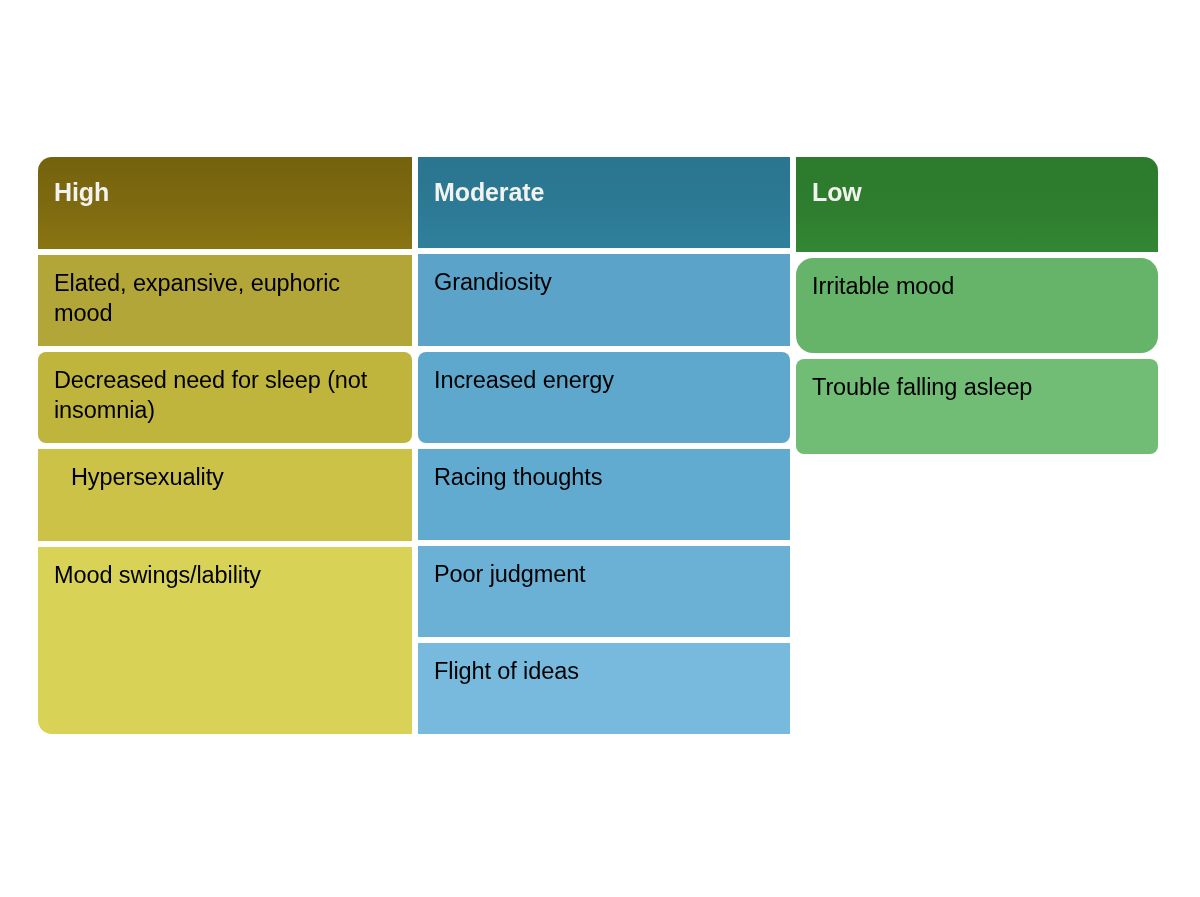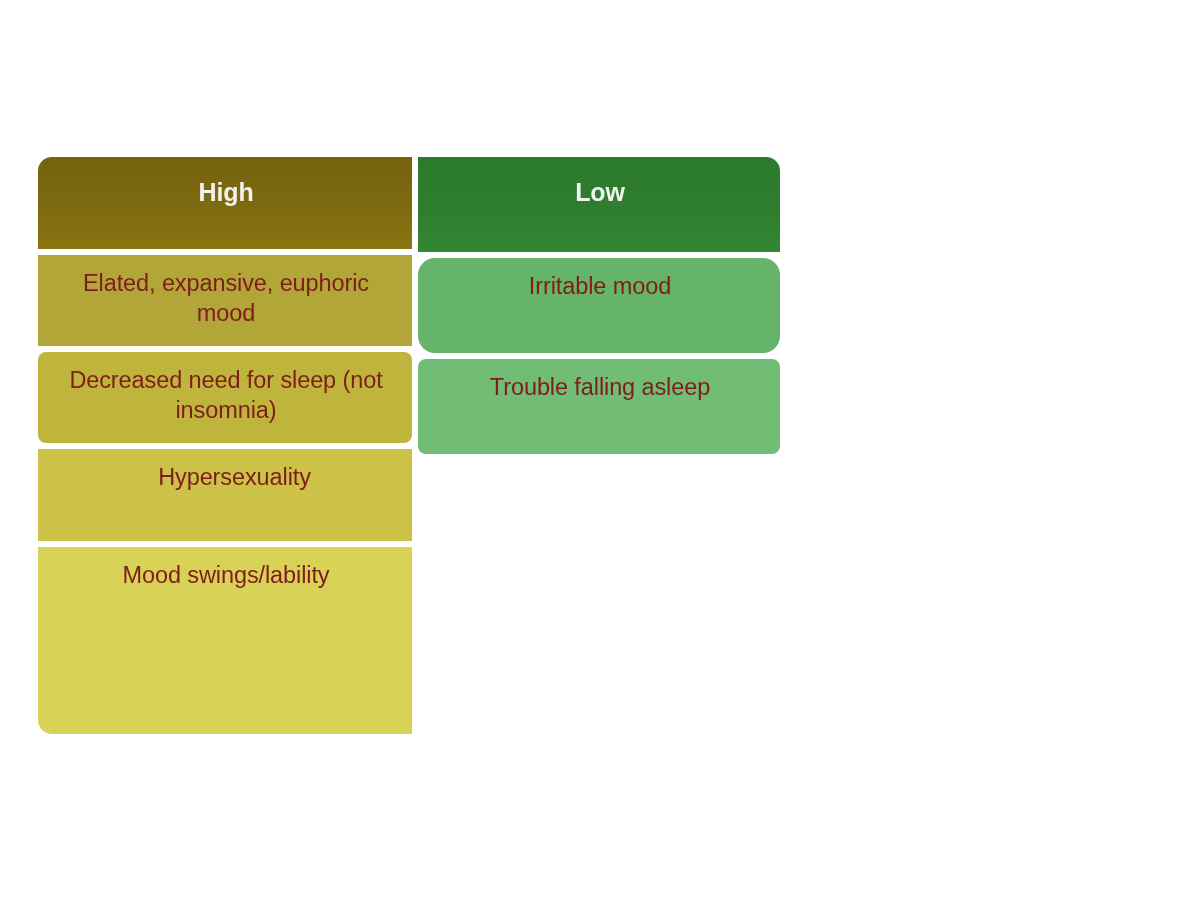--- a/index.html
+++ b/index.html
@@ -12,21 +12,20 @@
     height: 897px;
     font-family: "Liberation Sans", sans-serif;
     overflow: hidden;
   }
 
   #slide {
     position: relative;
     width: 1200px;
     height: 897px;
     background: #ffffff;
-    text-align: center;
   }
 
   
   #symptom-table {
     position: absolute;
     left: 38px;
     top: 157px;
     width: 1128px;
     height: 577px;
     display: flex;
@@ -41,21 +40,21 @@
   }
 
   .col-high   { width: 374px; }
   .col-mod    { width: 372px; }
   .col-low    { width: 362px; }
 
   .cell {
     position: relative;
     box-sizing: border-box;
     padding: 14px 14px 10px 16px;
-    color: #7f1d1d;
+    color: #000000;
     font-size: 23.5px;
     line-height: 1.27;
     letter-spacing: -0.1px;
     overflow: hidden;
   }
 
   .cell-header {
     font-weight: bold;
     color: #f2f2ee;
     font-size: 25px;
@@ -130,20 +129,40 @@
         <span class="cell-text">Decreased need for sleep (not insomnia)</span>
       </div>
       <div class="cell h-r3 c-high-3">
         <span class="cell-text">Hypersexuality</span>
       </div>
       <div class="cell h-r45 c-high-45">
         <span class="cell-text">Mood swings/lability</span>
       </div>
     </div>
 
+    <div class="column col-mod">
+      <div class="cell cell-header h-header c-mod-header">
+        <span class="cell-text">Moderate</span>
+      </div>
+      <div class="cell h-r1 c-mod-1">
+        <span class="cell-text">Grandiosity</span>
+      </div>
+      <div class="cell h-r2 c-mod-2">
+        <span class="cell-text">Increased energy</span>
+      </div>
+      <div class="cell h-r3 c-mod-3">
+        <span class="cell-text">Racing thoughts</span>
+      </div>
+      <div class="cell h-r4 c-mod-4">
+        <span class="cell-text">Poor judgment</span>
+      </div>
+      <div class="cell h-r5 c-mod-5">
+        <span class="cell-text">Flight of ideas</span>
+      </div>
+    </div>
 
     <div class="column col-low">
       <div class="cell cell-header h-header c-low-header">
         <span class="cell-text">Low</span>
       </div>
       <div class="cell h-r1 c-low-1">
         <span class="cell-text">Irritable mood</span>
       </div>
       <div class="cell h-r2 c-low-2">
         <span class="cell-text">Trouble falling asleep</span>

